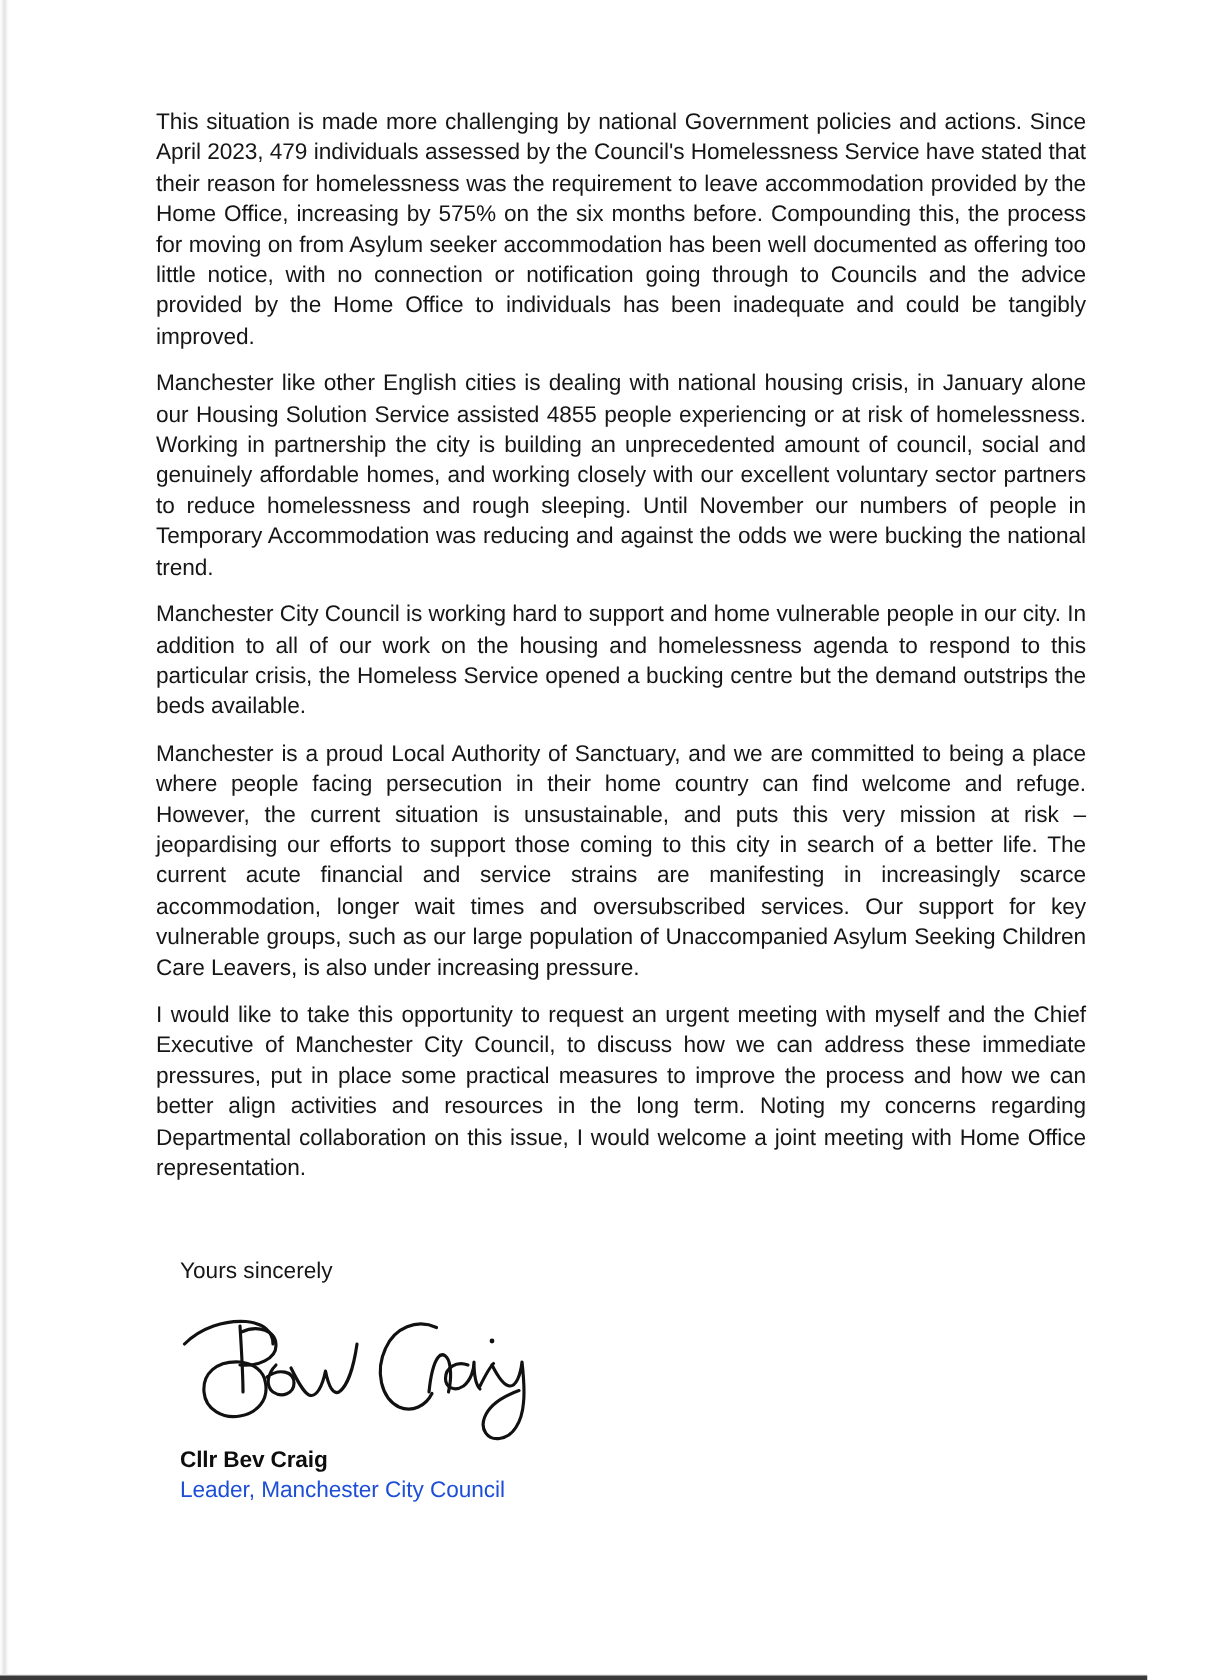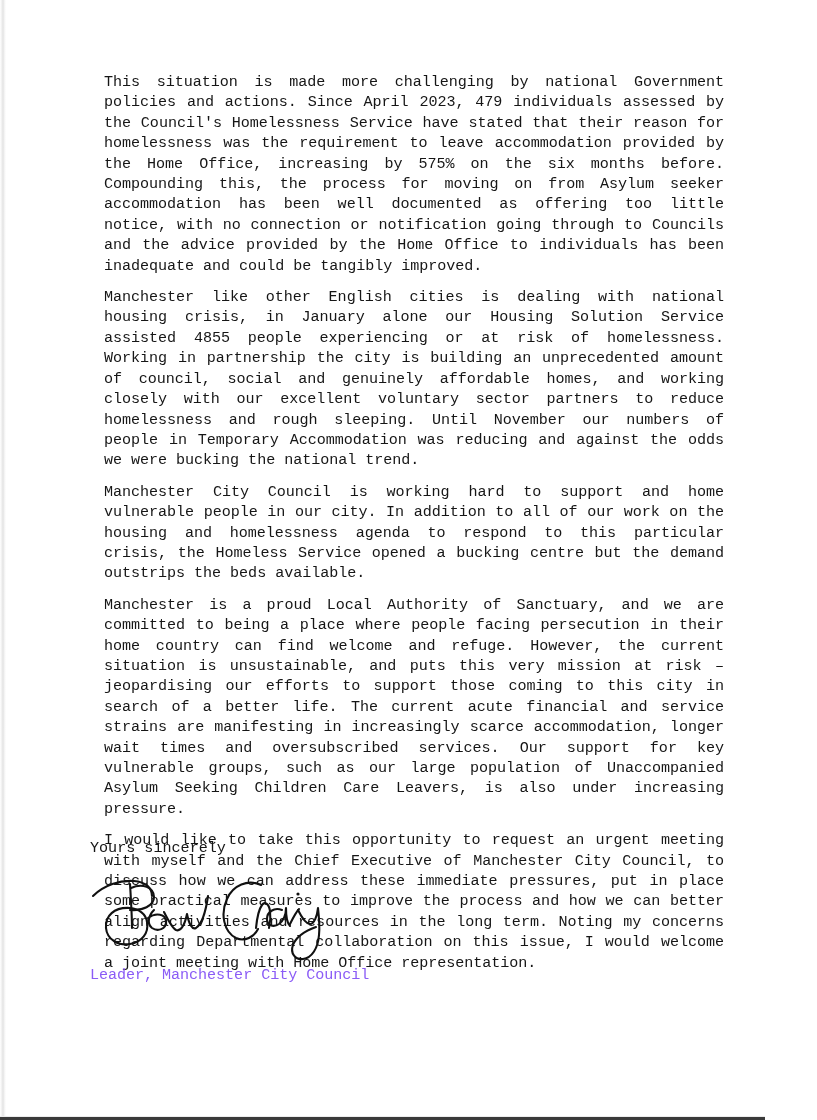--- a/index.html
+++ b/index.html
@@ -8,21 +8,21 @@
     background: #ffffff;
   }
 
   .page {
     position: relative;
     width: 765px;
     height: 1120px;
     background: #ffffff;
     overflow: hidden;
     box-sizing: border-box;
-    font-family: Liberation Mono, monospace;
+    font-family: Liberation Sans, sans-serif;
     color: #111111;
   }
 
   
   .page-edge-left {
     position: absolute;
     left: 0;
     top: 0;
     width: 6px;
     height: 1117px;
@@ -63,21 +63,21 @@
     letter-spacing: -0.05px;
     color: #161616;
   }
 
   .para:last-of-type {
     margin-bottom: 0;
   }
 
   .signoff-block {
     position: absolute;
-    left: 90px;
+    left: 120px;
     top: 838px;
     width: 620px;
   }
 
   .signoff-salutation {
     font-size: 15.1px;
     line-height: 20px;
     color: #161616;
     margin: 0;
   }
@@ -98,21 +98,21 @@
     line-height: 19px;
     font-weight: bold;
     color: #0d0d0d;
     margin: 0;
     letter-spacing: -0.1px;
   }
 
   .signoff-role {
     font-size: 15.1px;
     line-height: 20px;
-    color: #8b5cf6;
+    color: #1d4ed8;
     margin: 1px 0 0 0;
     letter-spacing: -0.05px;
   }
 </style>
 </head>
 <body>
 
 <div class="page">
 
   <div class="page-edge-left"></div>
@@ -151,19 +151,20 @@
           <path d="M192 38 C 184 35, 177 40, 177 47 C 177 53, 183 56, 189 52 C 194 48, 196 41, 196 36 C 196 44, 197 51, 200 54" stroke-width="2.1"></path>
 
           <path d="M200 52 C 203 46, 206 40, 209 37" stroke-width="2.1"></path>
           <circle cx="208" cy="22" r="1.6" fill="#111111" stroke="none"></circle>
 
           <path d="M208 38 C 212 46, 216 52, 220 52 C 224 52, 227 45, 228 36 C 229 45, 230 54, 229 63 C 228 76, 222 86, 213 87 C 205 88, 200 81, 203 73 C 206 65, 215 59, 226 55" stroke-width="2.1"></path>
         </g>
       </svg>
     </div>
 
+    <p class="signoff-name">Cllr Bev Craig</p>
     <p class="signoff-role">Leader, Manchester City Council</p>
   </div>
 
   <div class="page-hairline-bottom"></div>
   <div class="page-bottom-bar"></div>
 
 </div>
 
 </body></html>

